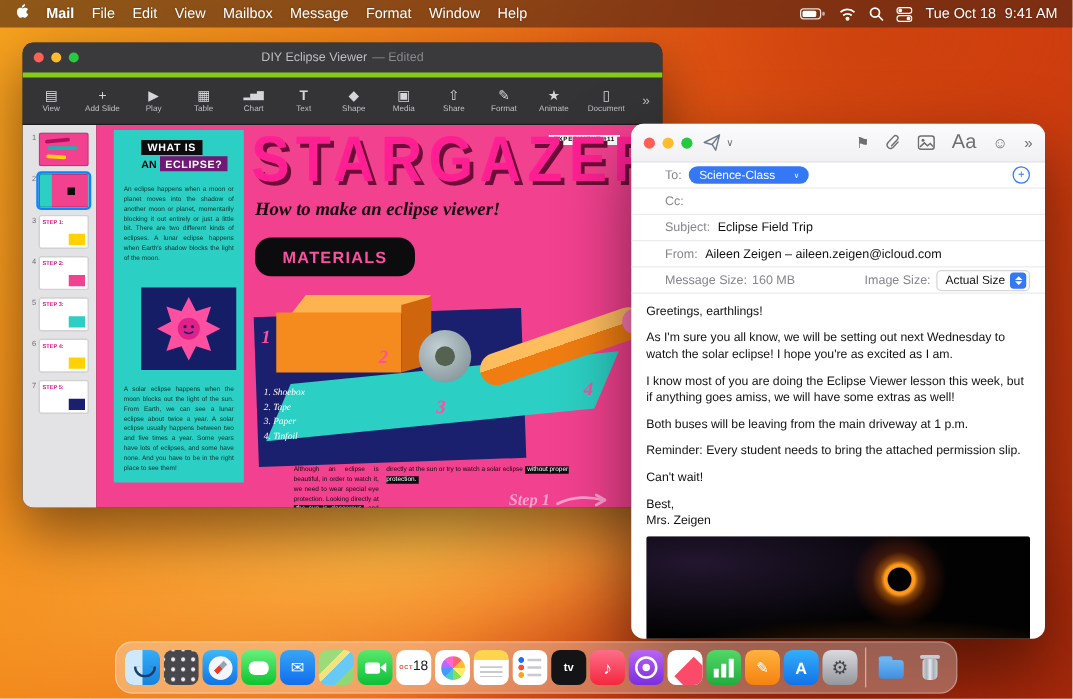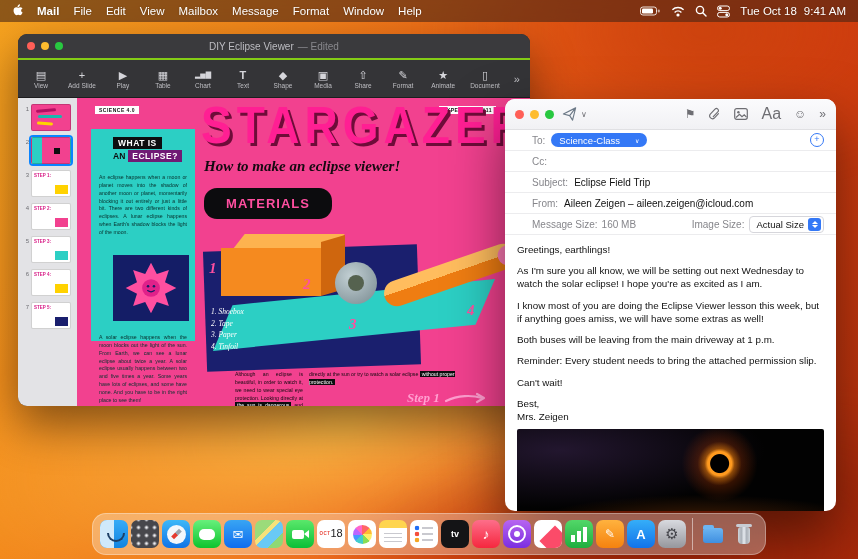--- a/index.html
+++ b/index.html
@@ -30,21 +30,21 @@
 
   
   .lights{display:flex;gap:6px;align-items:center;}
   .light{border-radius:50%;}
   .l-red{background:#ff5f57;}.l-yel{background:#febc2e;}.l-grn{background:#28c840;}
 
   
   .kwin{position:absolute;left:18px;top:34px;width:512px;height:372px;z-index:2;
     border-radius:9px;overflow:hidden;background:#2a2a2c;
     box-shadow:0 20px 45px rgba(0,0,0,.45);}
-  .ktitle{height:24px;background:#3a3a3d;border-bottom:2px solid #84cc16;
+  .ktitle{height:24px;background:#3a3a3d;border-bottom:4px solid #84cc16;
     display:flex;align-items:center;padding:0 9px;position:relative;}
   .ktitle .light{width:8px;height:8px;}
   .ktitle-text{position:absolute;left:0;right:0;text-align:center;
     font-size:10px;color:#bdbdc2;pointer-events:none;}
   .ktitle-text .suffix{color:#88888d;margin-left:4px;}
   .ktoolbar{height:37px;background:#343437;border-bottom:1px solid #1d1d1f;
     display:flex;align-items:center;justify-content:space-between;padding:0 10px;}
   .ktb-item{display:flex;flex-direction:column;align-items:center;gap:1px;min-width:26px;}
   .ktb-ico{height:12px;line-height:12px;font-size:11px;color:#d5d5da;}
   .ico-chart{font-size:7px;letter-spacing:0;}
@@ -68,21 +68,21 @@
   .step-lbl{position:absolute;left:2px;top:2px;font-size:4.5px;font-weight:bold;color:#d61683;}
   .acc{position:absolute;right:2px;bottom:2px;width:13px;height:9px;}
   .acc-y{background:#ffd200;}.acc-p{background:#f2418f;}.acc-c{background:#2ccfc4;}.acc-b{background:#1a1f6e;}
 
   
   .kslide{flex:1;position:relative;background:#f2418f;overflow:hidden;}
   .badge{position:absolute;top:8px;background:#fff;color:#111;font-size:5px;
     letter-spacing:.5px;padding:1px 4px;font-weight:bold;}
   .badge-l{left:18px;}
   .badge-r{left:362px;}
-  .cyan-col{position:absolute;left:14px;top:31px;width:104px;height:212px;background:#2ccfc4;}
+  .cyan-col{position:absolute;left:14px;top:4px;width:104px;height:282px;background:#2ccfc4;}
   .wi-chip{position:absolute;left:22px;top:8px;background:#0d0d0f;color:#fff;
     font-weight:800;font-size:8.5px;padding:1px 5px;letter-spacing:.5px;}
   .an-row{position:absolute;left:22px;top:22px;font-weight:800;font-size:8.5px;color:#0d0d0f;}
   .an-row .chip{background:#701a75;color:#fff;padding:1px 4px;margin-left:3px;letter-spacing:.5px;}
   .cy-para{position:absolute;left:8px;width:88px;font-size:5.2px;line-height:1.5;
     color:#08312e;text-align:justify;}
   .cy-p1{top:40px;}
   .cy-p2{top:200px;}
   .sunbox{position:absolute;left:22px;top:126px;width:76px;height:66px;background:#141d66;
     display:flex;align-items:center;justify-content:center;}

